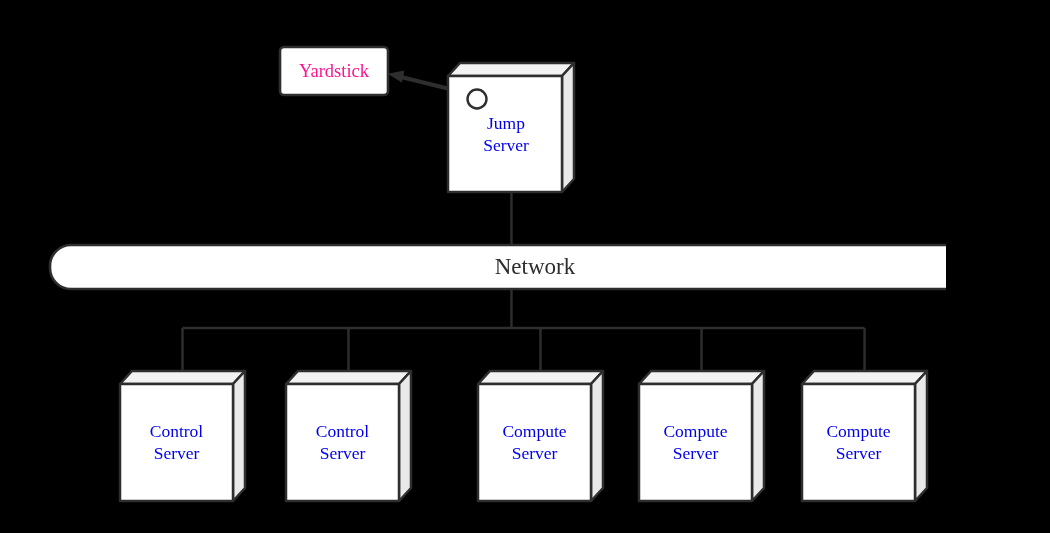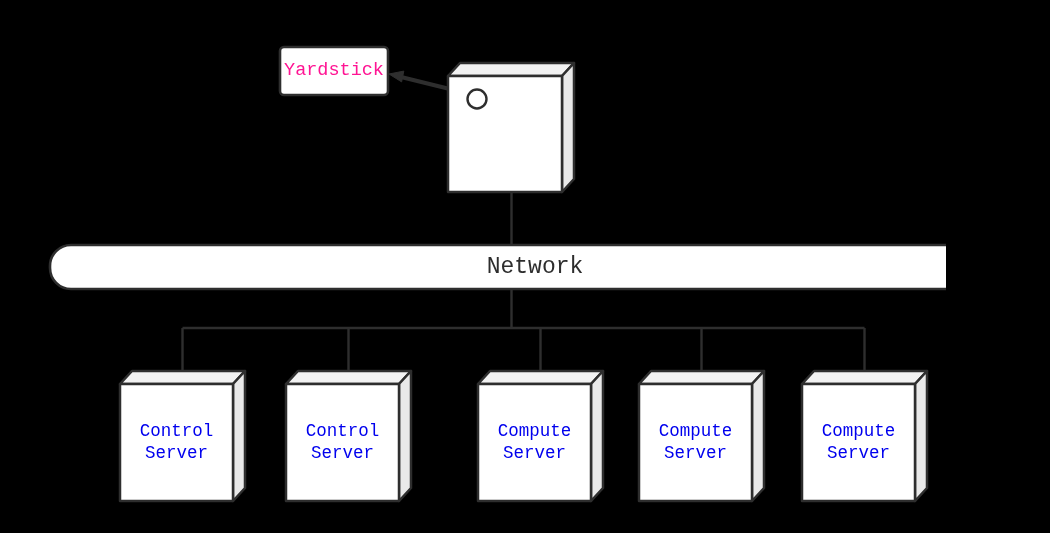--- a/index.html
+++ b/index.html
@@ -12,21 +12,21 @@
     --label-blue:#0000ee;
     --label-pink:#ff1493;
     --label-dark:#2d2d2d;
   }
   html,body{margin:0;padding:0;background:var(--background);}
   .stage{
     position:relative;
     width:946px;height:533px;
     background:var(--background);
     overflow:hidden;
-    font-family:Liberation Mono, monospace;
+    font-family:Liberation Serif, serif;
   }
   .stage svg{position:absolute;left:0;top:0;}
   
   .face{stroke:var(--border);stroke-width:2.5;stroke-linejoin:round;}
   .face.top{fill:var(--face-top);}
   .face.side{fill:var(--face-side);}
   .face.front{fill:var(--node-fill);}
   
   .edge{stroke:var(--line);stroke-width:2.4;fill:none;}
   .edge.thick{stroke-width:4;stroke-linecap:round;}
@@ -108,20 +108,21 @@
       </g>
     <g>
         <polygon points="802,384 814,371 927,371 915,384" class="face top"></polygon>
         <polygon points="915,384 927,371 927,488 915,501" class="face side"></polygon>
         <polygon points="802,384 915,384 915,501 802,501" class="face front"></polygon>
       </g>
   </svg>
 
   <div class="label pink" style="left:334px;top:60px;">Yardstick</div>
 
+  <div class="label blue" style="left:506px;top:112px;width:80px;">Jump Server</div>
 
   <div class="label dark" style="left:535px;top:256px;">Network</div>
 
   <div class="label blue" style="left:176.5px;top:420px;width:92px;">Control Server</div>
   <div class="label blue" style="left:342.5px;top:420px;width:92px;">Control Server</div>
   <div class="label blue" style="left:534.5px;top:420px;width:92px;">Compute Server</div>
   <div class="label blue" style="left:695.5px;top:420px;width:92px;">Compute Server</div>
   <div class="label blue" style="left:858.5px;top:420px;width:92px;">Compute Server</div>
 </div>
 

